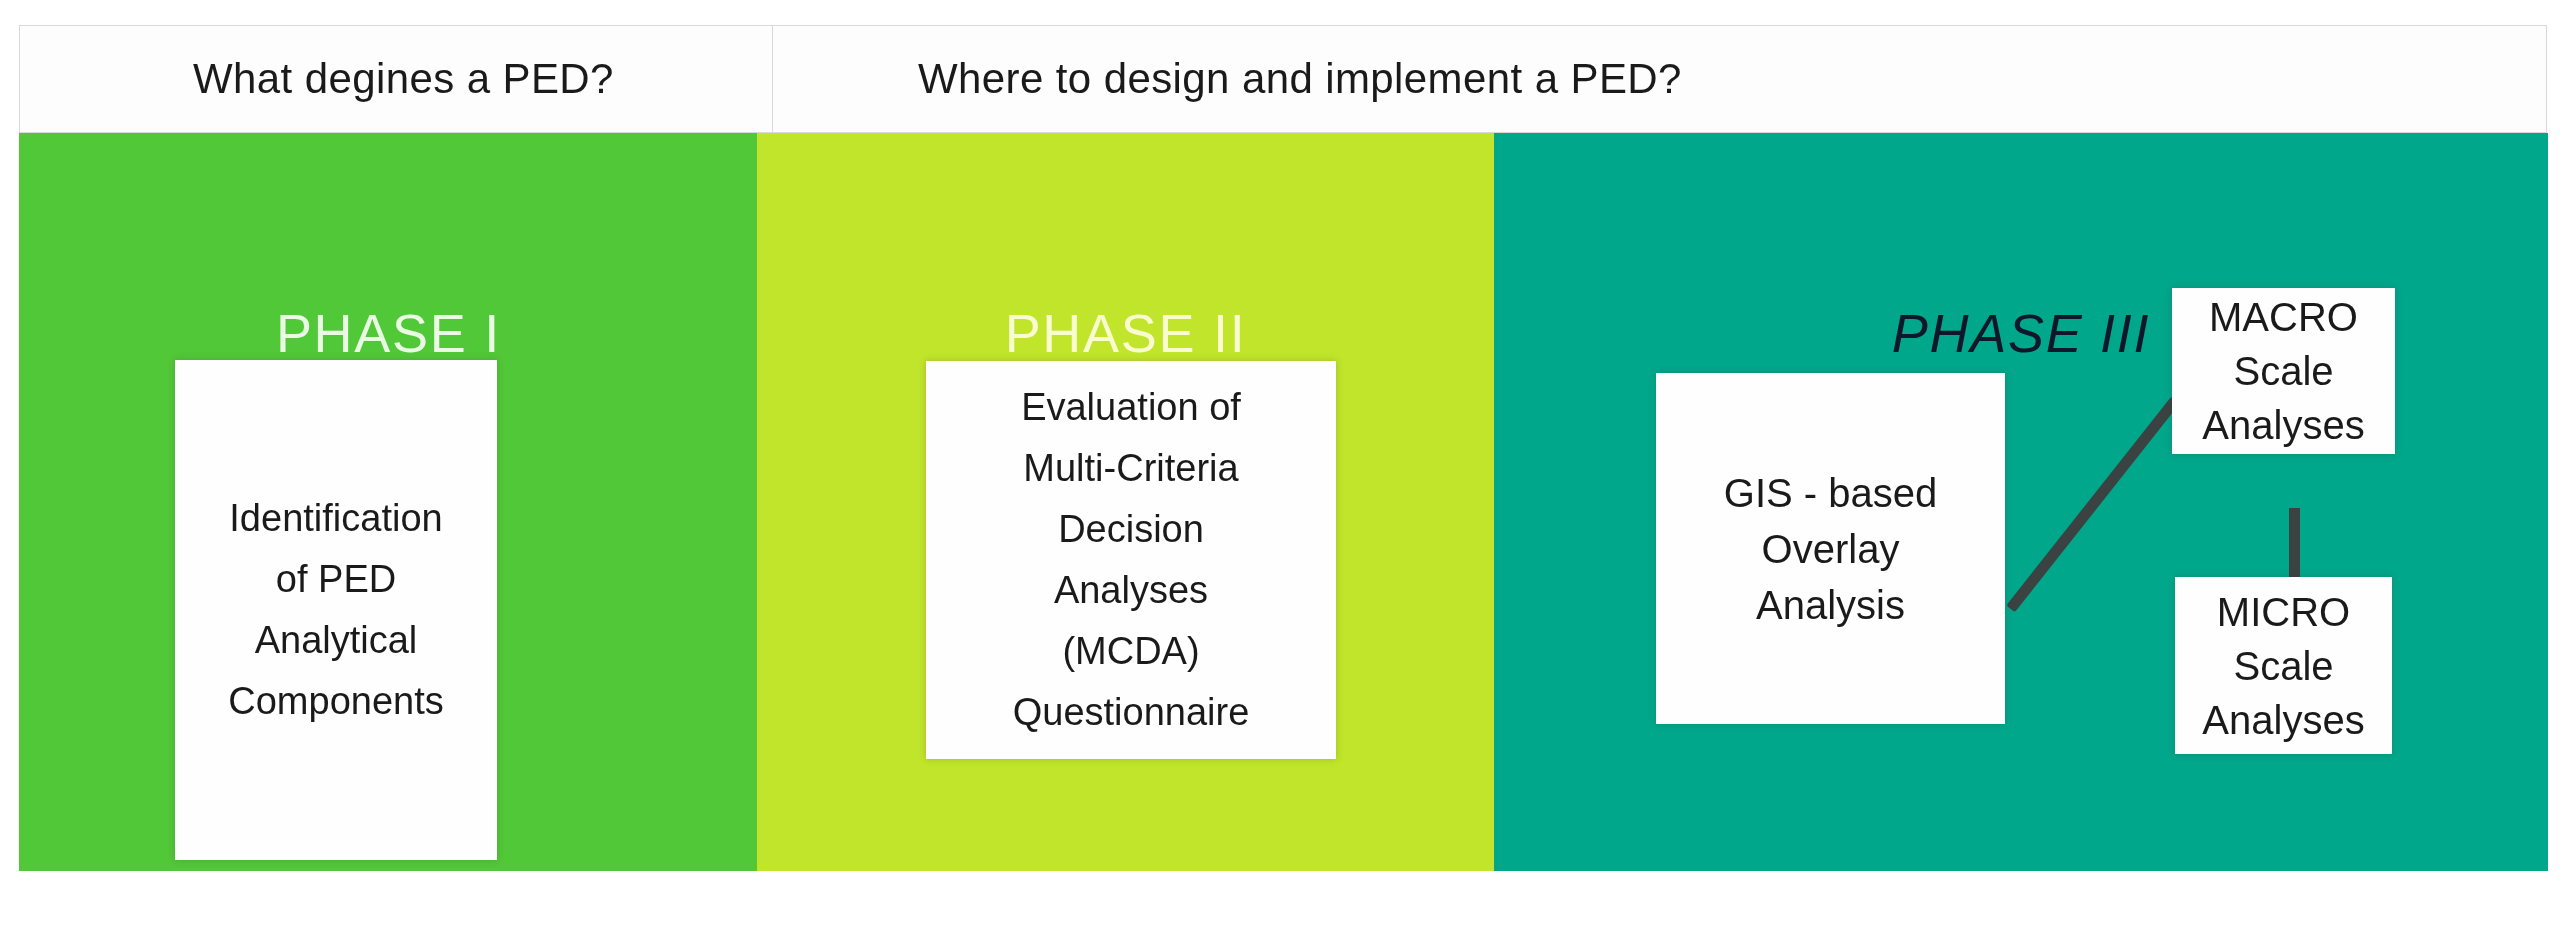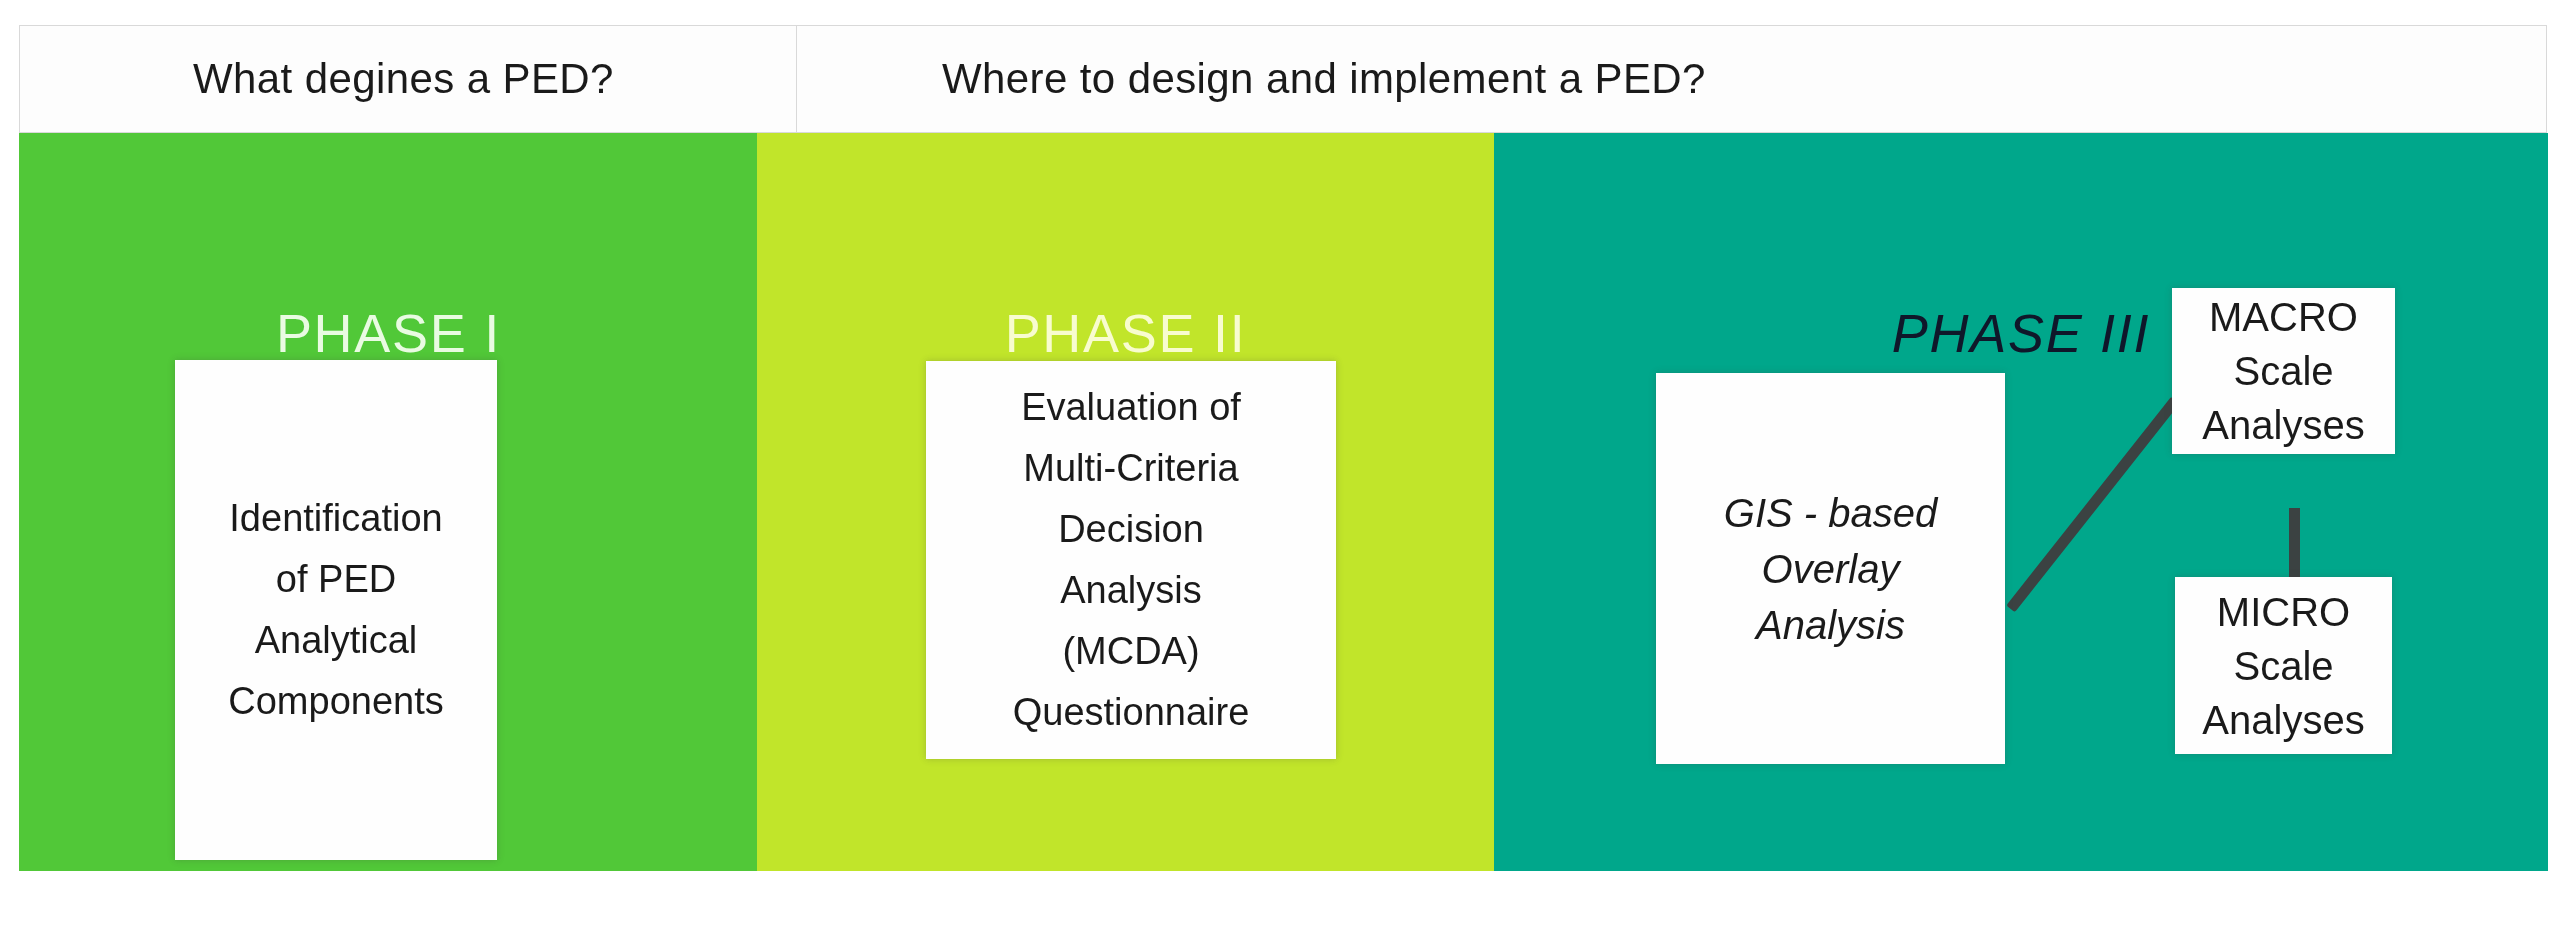--- a/index.html
+++ b/index.html
@@ -34,21 +34,21 @@
     justify-content: center;
     box-sizing: border-box;
     color: #1A1A1A;
     font-size: 42px;
     letter-spacing: 0.4px;
     white-space: nowrap;
   }
   .header-cell + .header-cell { border-left: 1.7px solid #D9D9D9; }
   .hc1 { width: 738px; }
   .hc2 { width: 737px; }
-  .hc3 { width: 1054px; margin-left: 24px; }
+  .hc3 { width: 1054px; }
 
   
   .panel {
     position: absolute;
     top: 133px;
     height: 738px;
   }
   .panel-1 { left: 19.4px;   width: 738px;  }
   .panel-2 { left: 757px;  width: 737px;  }
   .panel-3 { left: 1494px; width: 1054px; }
@@ -72,21 +72,21 @@
     display: flex;
     align-items: center;
     justify-content: center;
     text-align: center;
     color: #1A1A1A;
     white-space: pre-line;
     z-index: 2;
   }
   .box-identification { left: 175px;  top: 360px; width: 322px; height: 500px; font-size: 38px; line-height: 61px; }
   .box-mcda           { left: 926px; top: 361px; width: 410px; height: 398px; font-size: 38px; line-height: 61px; }
-  .box-gis            { left: 1656px; top: 373px; width: 349px; height: 391px; font-size: 40px; line-height: 56px; font-style: italic; }
+  .box-gis            { left: 1656px; top: 373px; width: 349px; height: 351px; font-size: 40px; line-height: 56px; }
   .box-macro          { left: 2172px; top: 288px; width: 223px; height: 166px; font-size: 40px; line-height: 54px; }
   .box-micro          { left: 2175px; top: 577px; width: 217px; height: 177px; font-size: 40px; line-height: 54px; }
 
   
   .connector { position: absolute; z-index: 1; }
   .connector-diagonal {
     left: 1960px; top: 499px;
     width: 266px; height: 11px;
     transform: rotate(-51.7deg);
     border-radius: 2.5px;
@@ -122,21 +122,21 @@
   <div class="connector connector-vertical" style="background: rgb(59, 66, 66);"></div>
 
   <div class="wbox box-identification">Identification
 of PED
 Analytical
 Components</div>
 
   <div class="wbox box-mcda">Evaluation of
 Multi-Criteria
 Decision
-Analysis
+Analyses
 (MCDA)
 Questionnaire</div>
 
   <div class="wbox box-gis">GIS - based
 Overlay
 Analysis</div>
 
   <div class="wbox box-macro">MACRO
 Scale
 Analyses</div>

